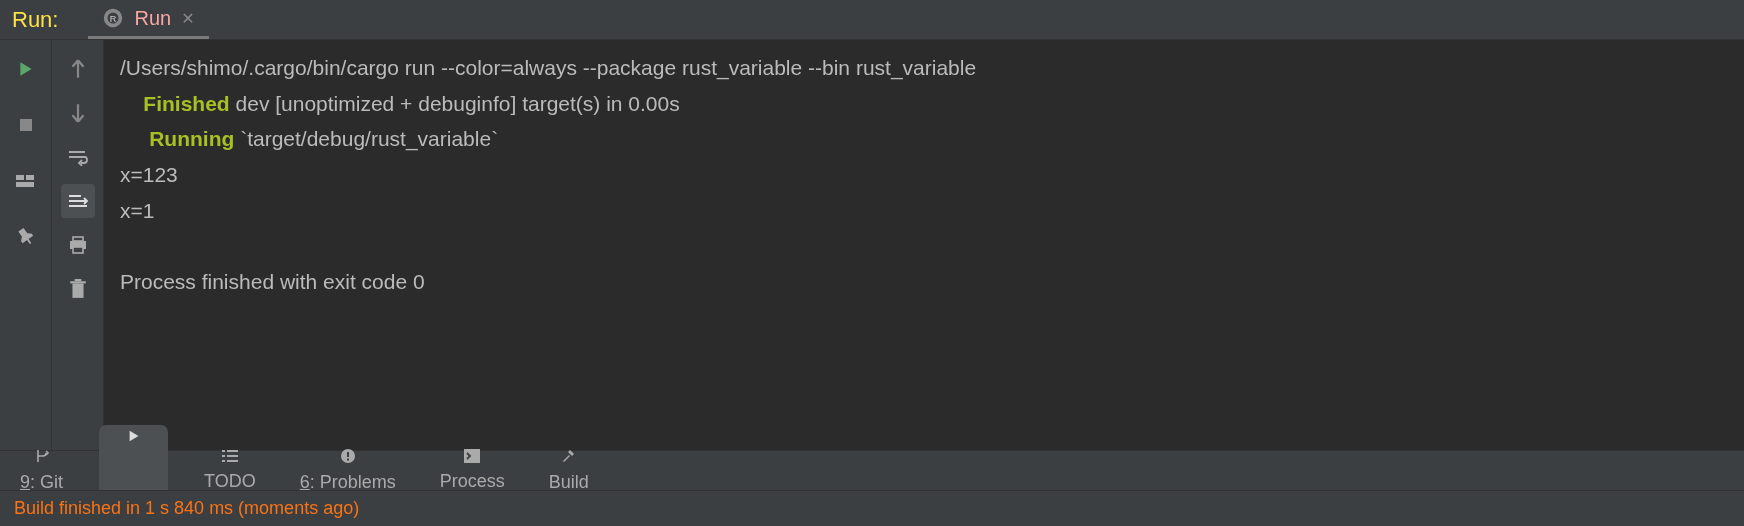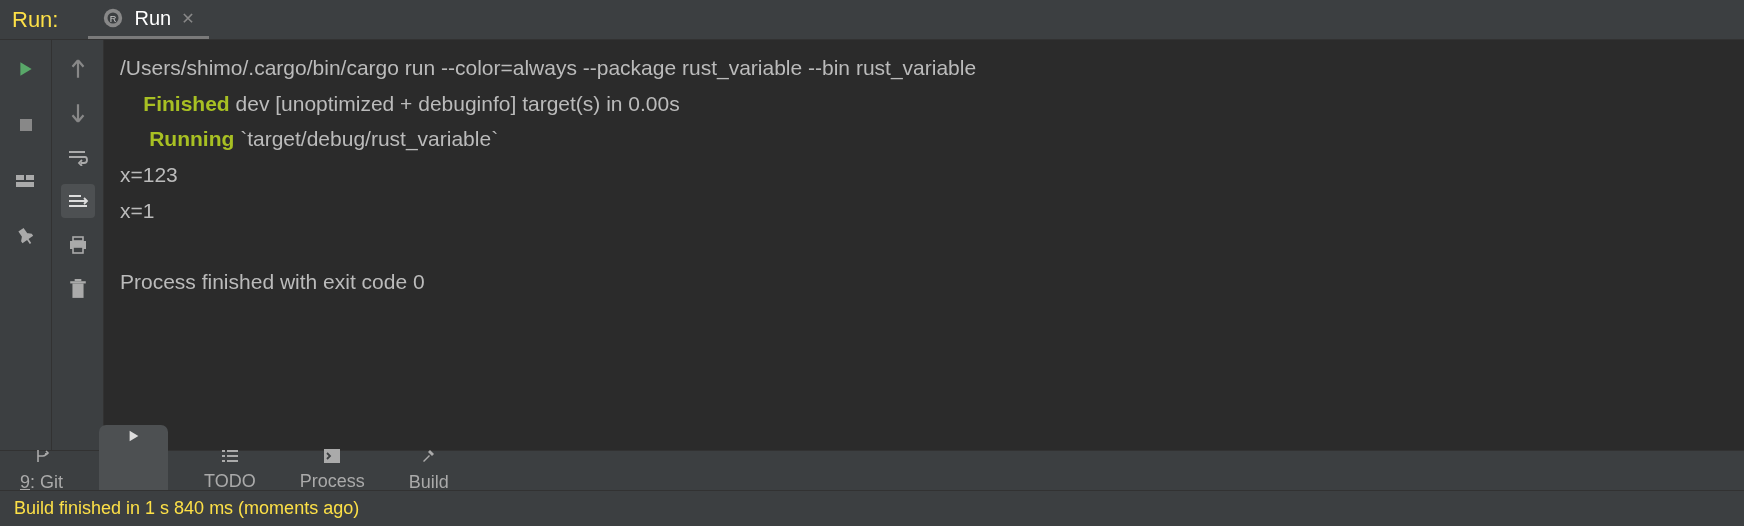--- a/index.html
+++ b/index.html
@@ -32,21 +32,21 @@
     gap: 10px;
     padding: 0 14px;
     height: 100%;
     border-bottom: 3px solid #7a7a7a;
     position: relative;
   }
   .tab-icon {
     width: 22px; height: 22px;
     display: flex; align-items: center; justify-content: center;
   }
-  .tab-title { font-size: 20px; color: #ffffff; }
+  .tab-title { font-size: 20px; color: #fca5a5; }
   .tab-close { color: #888; font-size: 16px; }
   .main {
     flex: 1;
     display: flex;
     background: #2b2b2b;
   }
   .gutter {
     width: 52px;
     background: #3c3f41;
     display: flex;
@@ -107,21 +107,21 @@
     gap: 48px;
   }
   .bottom-item .und { text-decoration: underline; }
   .status-bar {
     height: 36px;
     background: #3c3f41;
     display: flex;
     align-items: center;
     padding-left: 14px;
     font-size: 18px;
-    color: #fde047;
+    color: #f97316;
     border-top: 1px solid #323232;
   }
   svg { display: block; }
 </style>
 </head>
 <body>
 
 <div class="header">
   <span class="header-label">Run:</span>
   <div class="tab">
@@ -235,20 +235,30 @@
           <rect x="0" y="6" width="3" height="2" fill="#aaa"></rect>
           <rect x="5" y="6" width="11" height="2" fill="#aaa"></rect>
           <rect x="0" y="11" width="3" height="2" fill="#aaa"></rect>
           <rect x="5" y="11" width="11" height="2" fill="#aaa"></rect>
         </svg>
       </span>
     <span>TODO</span>
   </div>
   <div class="bottom-item">
     <span>
+        <svg width="16" height="16" viewBox="0 0 16 16">
+          <circle cx="8" cy="8" r="7" fill="#aaa"></circle>
+          <rect x="7" y="4" width="2" height="5" fill="#3c3f41"></rect>
+          <rect x="7" y="10.5" width="2" height="2" fill="#3c3f41"></rect>
+        </svg>
+      </span>
+    <span><span class="und">6</span><span>: Problems</span></span>
+  </div>
+  <div class="bottom-item">
+    <span>
         <svg width="16" height="14" viewBox="0 0 16 14">
           <rect x="0" y="0" width="16" height="14" fill="#aaa"></rect>
           <path d="M3 4 L6 7 L3 10" stroke="#3c3f41" stroke-width="1.8" fill="none"></path>
         </svg>
       </span>
     <span>Process</span>
   </div>
   <div class="bottom-item">
     <span>
         <svg width="16" height="16" viewBox="0 0 16 16">

